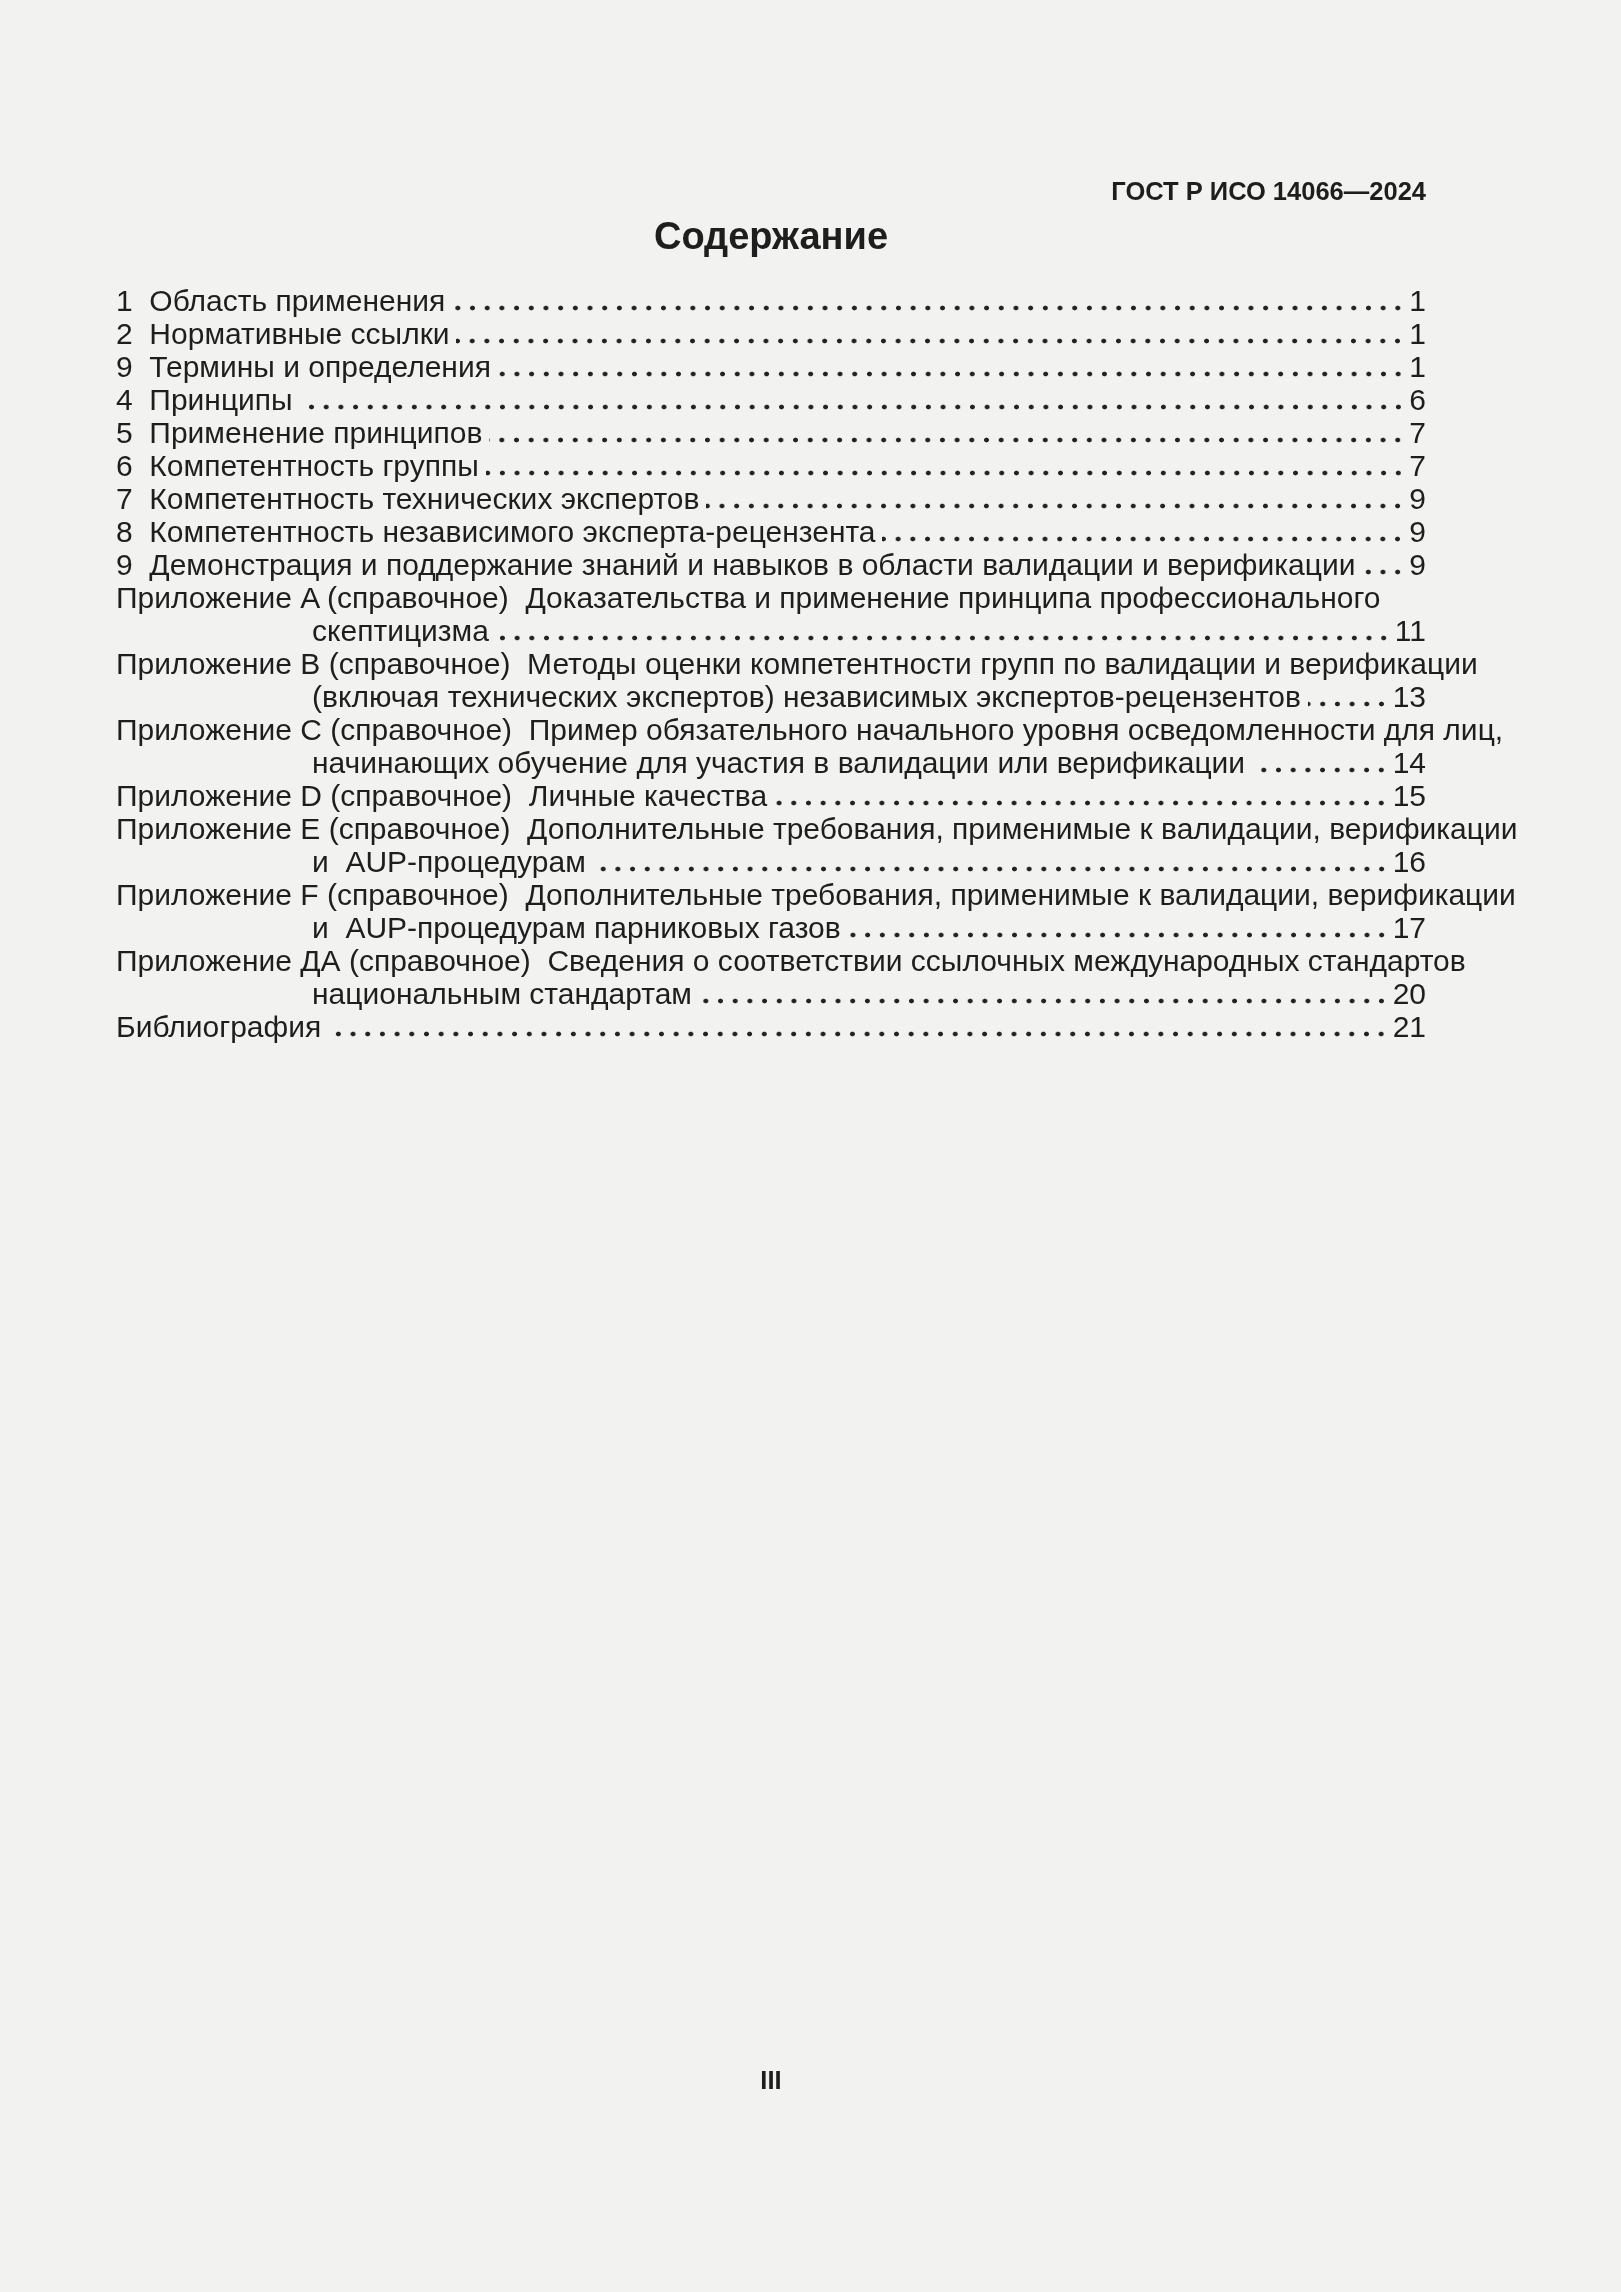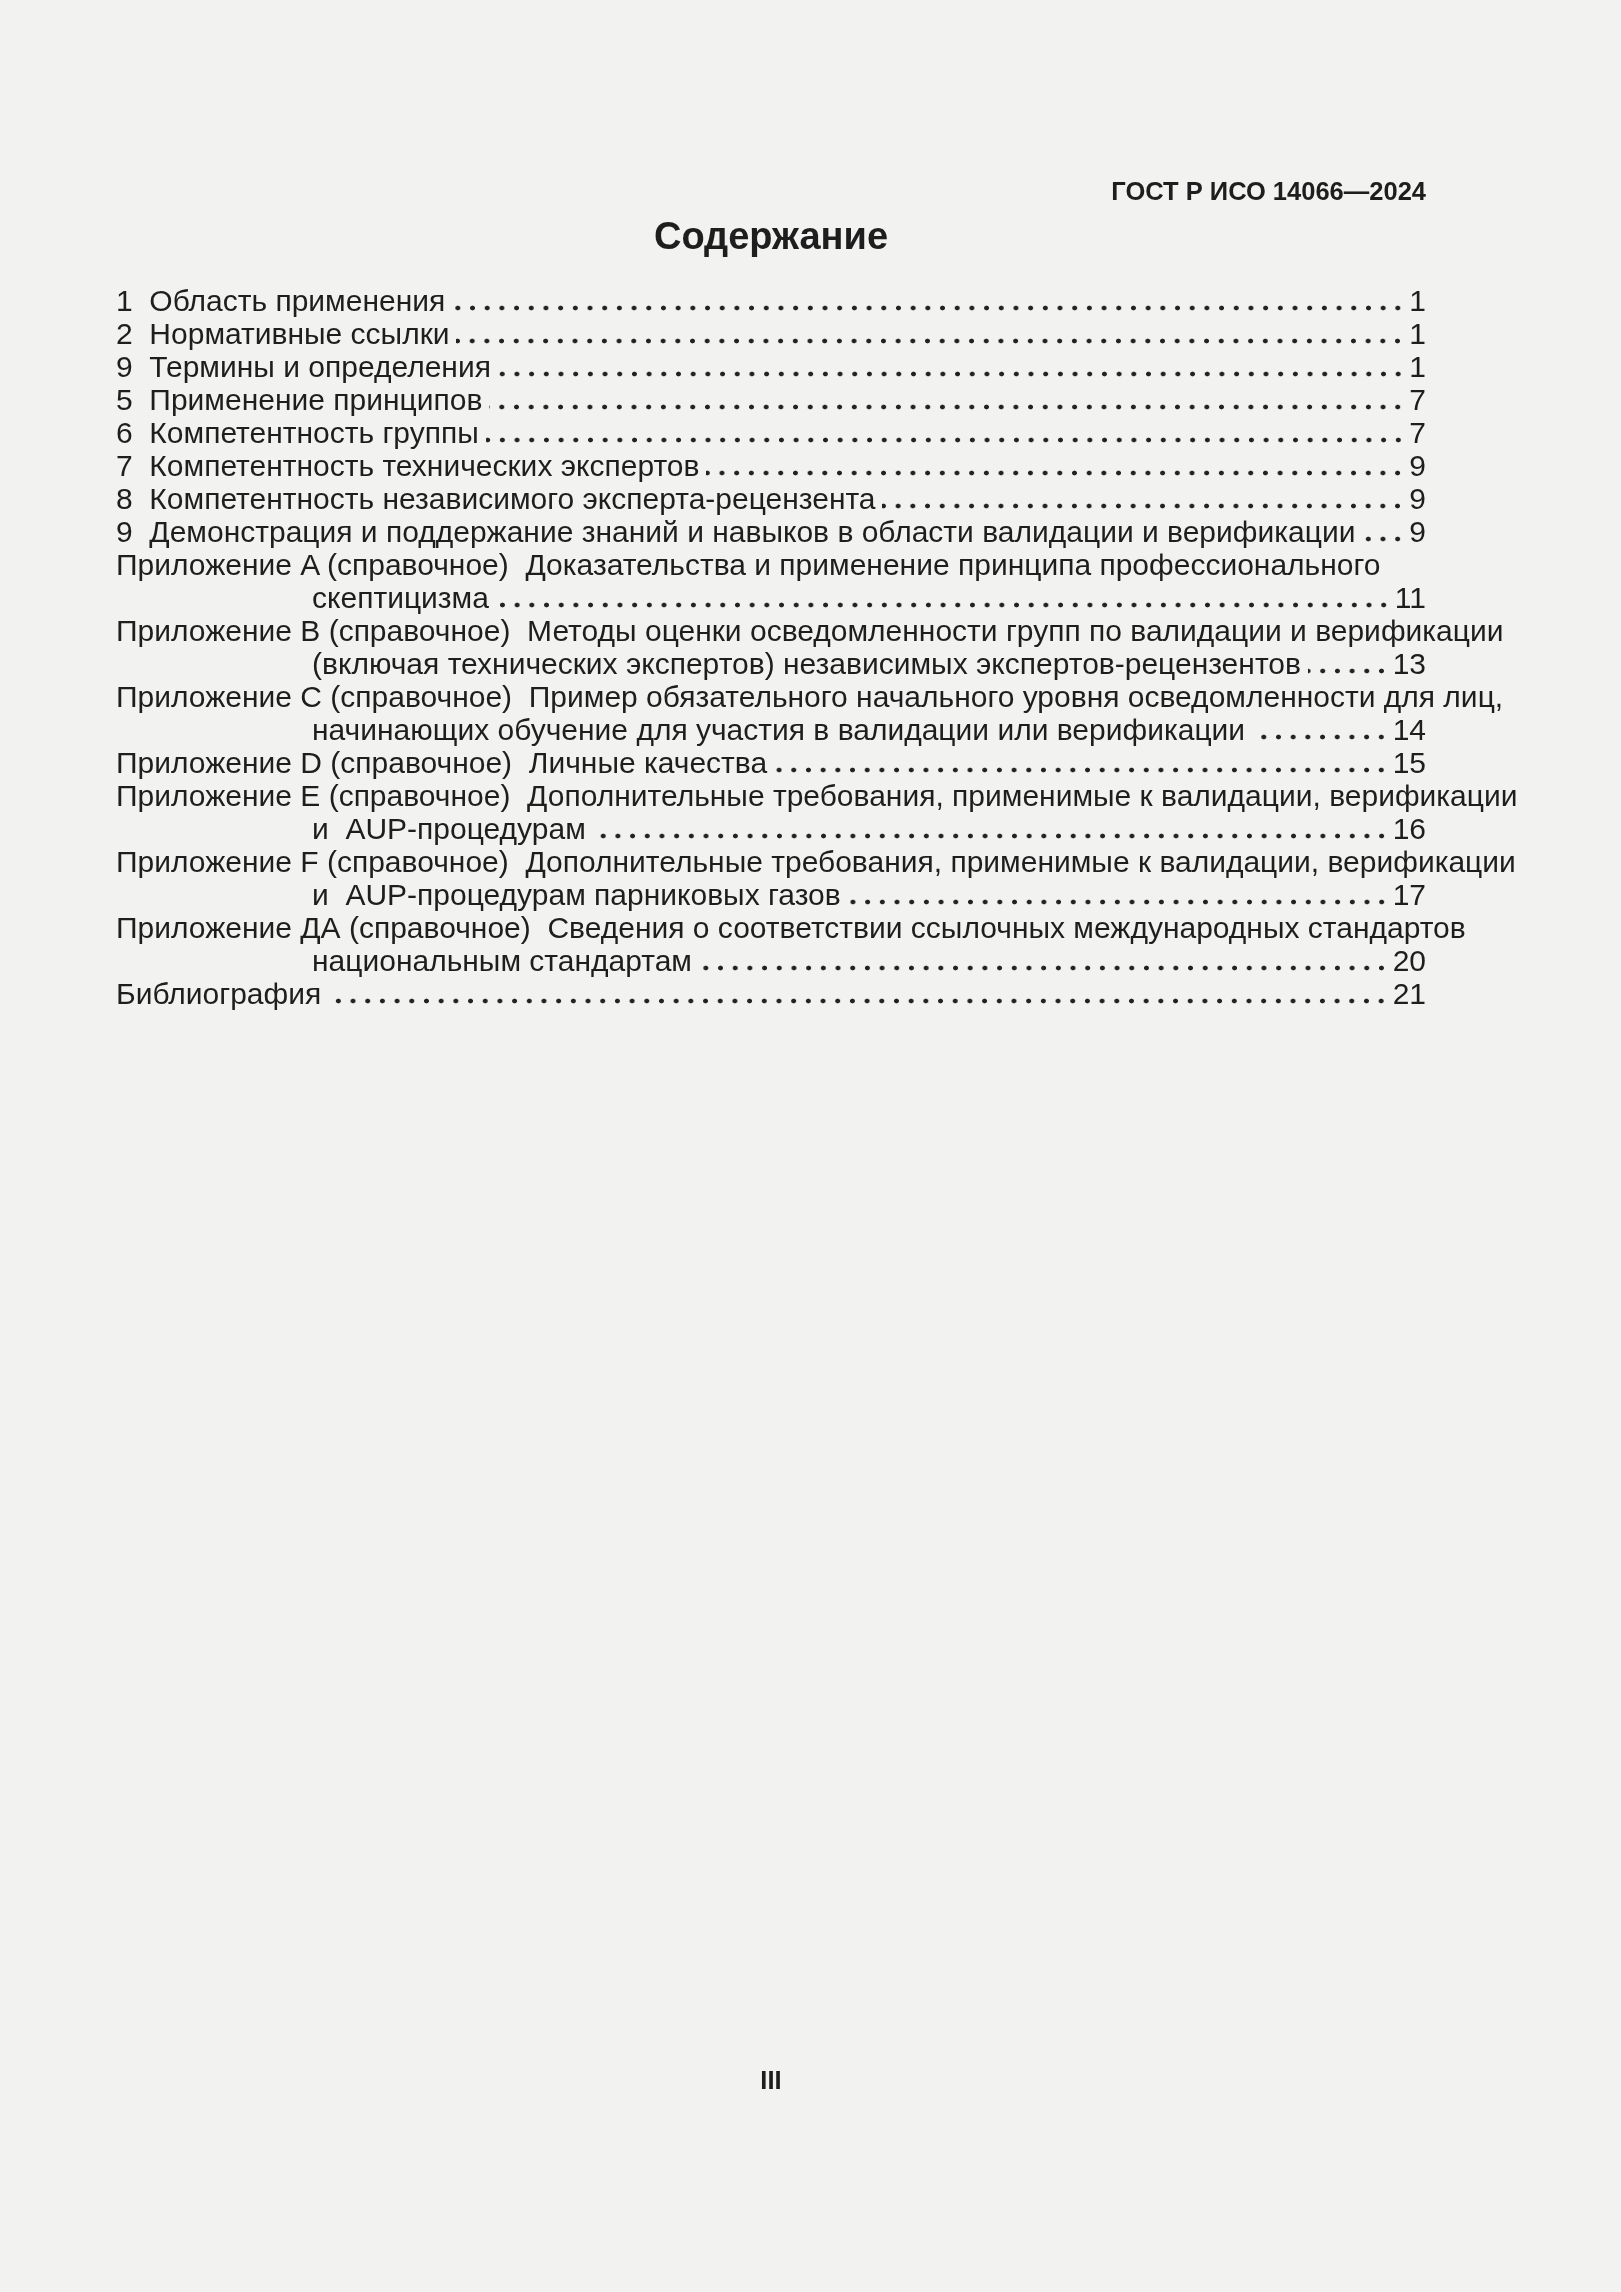--- a/index.html
+++ b/index.html
@@ -74,28 +74,29 @@
 <div class="page">
 
   <div class="text-block doc-header">ГОСТ Р ИСО 14066—2024</div>
 
   <div class="text-block doc-title">Содержание</div>
 
   <div class="text-block toc">
       <div class="toc-row"><span class="toc-label">1  Область применения</span><span class="leader"></span><span class="toc-page">1</span></div>
       <div class="toc-row"><span class="toc-label">2  Нормативные ссылки</span><span class="leader"></span><span class="toc-page">1</span></div>
       <div class="toc-row"><span class="toc-label">9  Термины и определения</span><span class="leader"></span><span class="toc-page">1</span></div>
+      <div class="toc-row"><span class="toc-label">4  Принципы</span><span class="leader"></span><span class="toc-page">6</span></div>
       <div class="toc-row"><span class="toc-label">5  Применение принципов</span><span class="leader"></span><span class="toc-page">7</span></div>
       <div class="toc-row"><span class="toc-label">6  Компетентность группы</span><span class="leader"></span><span class="toc-page">7</span></div>
       <div class="toc-row"><span class="toc-label">7  Компетентность технических экспертов</span><span class="leader"></span><span class="toc-page">9</span></div>
       <div class="toc-row"><span class="toc-label">8  Компетентность независимого эксперта-рецензента</span><span class="leader"></span><span class="toc-page">9</span></div>
       <div class="toc-row"><span class="toc-label">9  Демонстрация и поддержание знаний и навыков в области валидации и верификации</span><span class="leader"></span><span class="toc-page">9</span></div>
       <div class="toc-row"><span class="toc-label">Приложение A (справочное)  Доказательства и применение принципа профессионального</span></div>
       <div class="toc-row indent"><span class="toc-label">скептицизма</span><span class="leader"></span><span class="toc-page">11</span></div>
-      <div class="toc-row"><span class="toc-label">Приложение B (справочное)  Методы оценки осведомленности групп по валидации и верификации</span></div>
+      <div class="toc-row"><span class="toc-label">Приложение B (справочное)  Методы оценки компетентности групп по валидации и верификации</span></div>
       <div class="toc-row indent"><span class="toc-label">(включая технических экспертов) независимых экспертов-рецензентов</span><span class="leader"></span><span class="toc-page">13</span></div>
       <div class="toc-row"><span class="toc-label">Приложение C (справочное)  Пример обязательного начального уровня осведомленности для лиц,</span></div>
       <div class="toc-row indent"><span class="toc-label">начинающих обучение для участия в валидации или верификации</span><span class="leader"></span><span class="toc-page">14</span></div>
       <div class="toc-row"><span class="toc-label">Приложение D (справочное)  Личные качества</span><span class="leader"></span><span class="toc-page">15</span></div>
       <div class="toc-row"><span class="toc-label">Приложение E (справочное)  Дополнительные требования, применимые к валидации, верификации</span></div>
       <div class="toc-row indent"><span class="toc-label">и  AUP-процедурам</span><span class="leader"></span><span class="toc-page">16</span></div>
       <div class="toc-row"><span class="toc-label">Приложение F (справочное)  Дополнительные требования, применимые к валидации, верификации</span></div>
       <div class="toc-row indent"><span class="toc-label">и  AUP-процедурам парниковых газов</span><span class="leader"></span><span class="toc-page">17</span></div>
       <div class="toc-row"><span class="toc-label">Приложение ДА (справочное)  Сведения о соответствии ссылочных международных стандартов</span></div>
       <div class="toc-row indent"><span class="toc-label">национальным стандартам</span><span class="leader"></span><span class="toc-page">20</span></div>

